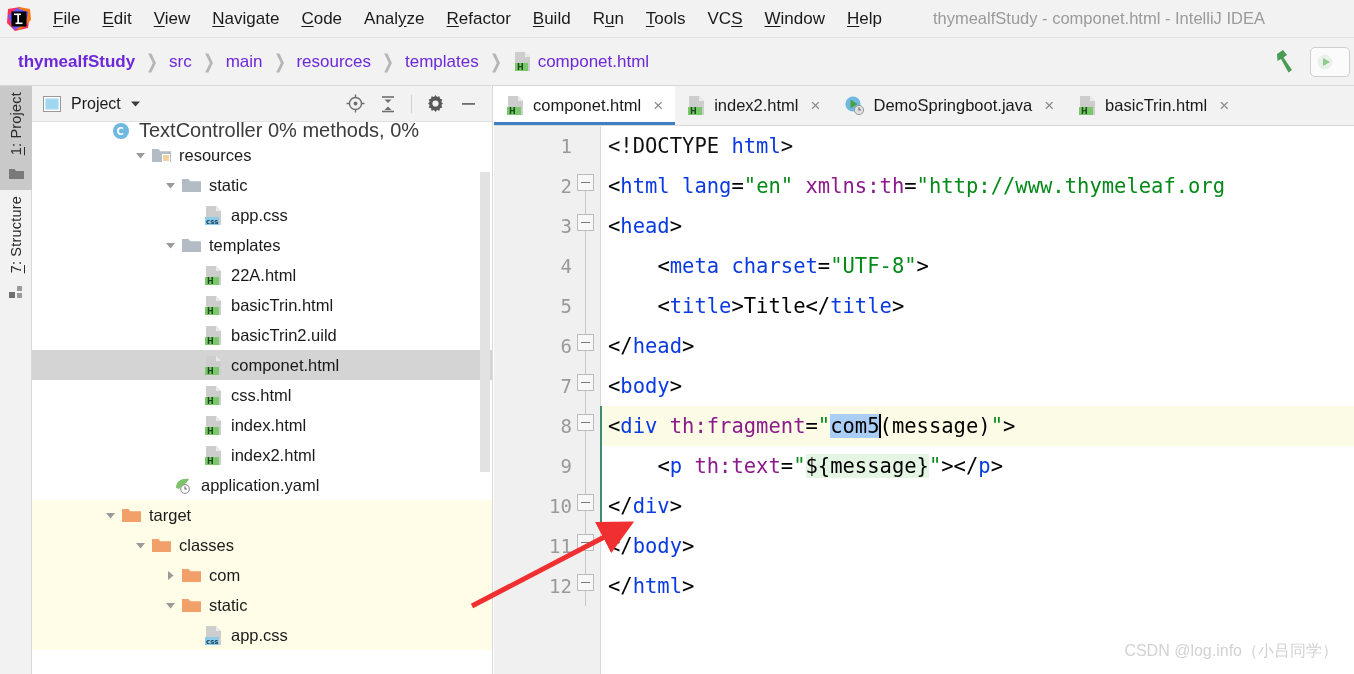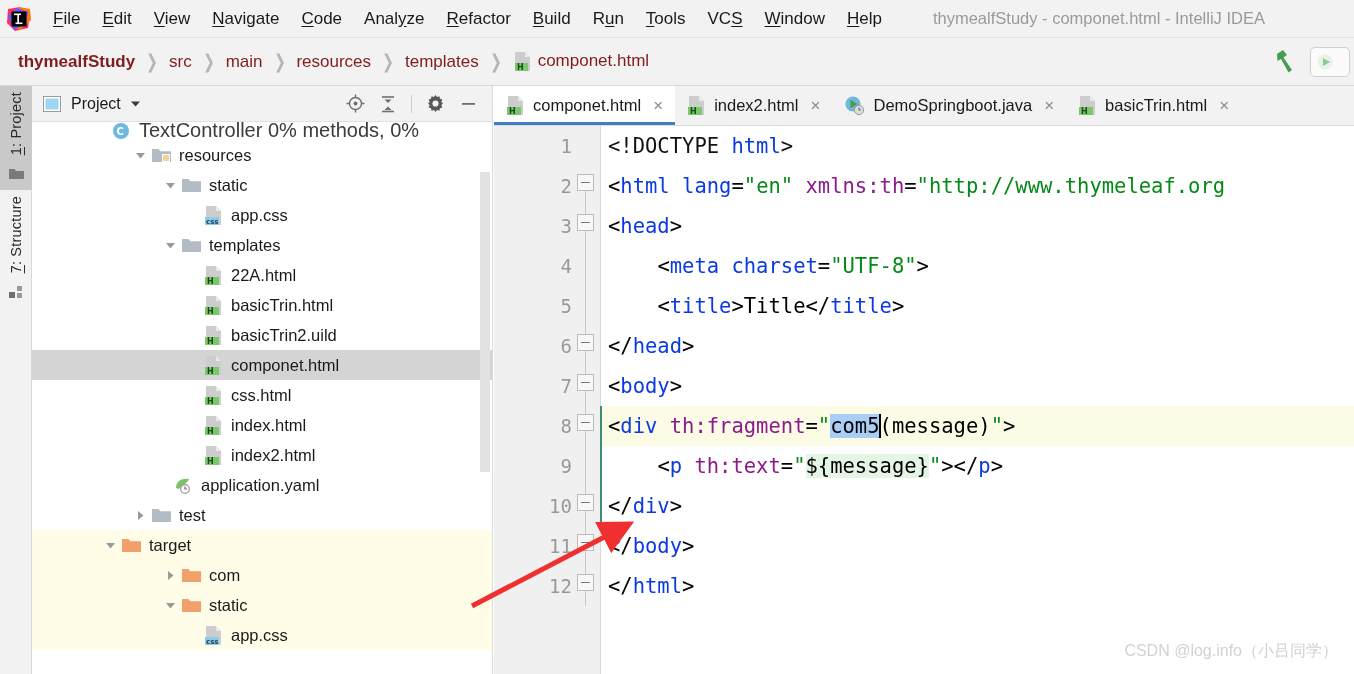--- a/index.html
+++ b/index.html
@@ -34,22 +34,22 @@
   }
 
   
   .navbar {
     position: absolute; left: 0; top: 38px; width: 1354px; height: 48px;
     background: #f2f2f2; border-bottom: 1px solid #d9d9d9;
     display: flex; align-items: center;
   }
   .crumbs { display: flex; align-items: center; padding-left: 18px; }
   .crumb {
-    font-size: 17px; color: #7f1d1d; white-space: nowrap;
-    display: flex; align-items: flex-start; gap: 6px;
+    font-size: 17px; color: #6d28d9; white-space: nowrap;
+    display: flex; align-items: flex-end; gap: 6px;
   }
   .crumb.root { font-weight: bold; }
   .crumb-sep {
     color: #b6b6b6; font-size: 19px; margin: 0 9px; font-weight: 300;
     transform: scaleX(0.75);
   }
   .nav-right {
     margin-left: auto; display: flex; align-items: center; gap: 10px;
     padding-right: 4px;
   }
@@ -502,48 +502,48 @@
         <span class="node-icon">
           <svg width="21" height="19" viewBox="0 0 21 19" style="display:block">
             <path d="M3 12 C3 5 9 2 16 3 C14 8 9 9 6 13 Z" fill="#7ec36a"></path>
             <circle cx="12" cy="13" r="4.3" fill="#fff" stroke="#9a9a9a" stroke-width="1.2"></circle>
             <path d="M12 10.5 V13 H14" stroke="#6e6e6e" stroke-width="1.2" fill="none"></path>
           </svg>
         </span>
         <span class="node-label">application.yaml</span>
       </div>
 
-      <div class="tree-row" style="padding-left:98px">
-        <span class="twisty">
-          <svg width="13" height="13" viewBox="0 0 13 13" style="display:block">
-              <path d="M4 2 L9.5 6.5 L4 11 Z" fill="#9a9a9a"></path>
-            </svg>
-        </span>
-        <span class="node-icon">
-          <svg width="19" height="17" viewBox="0 0 19 17" style="display:block">
-            <path d="M0 2 H6.5 L8.3 4.3 H19 V15 H0 Z" fill="#b3bcc4"></path>
-          </svg>
-        </span>
-        <span class="node-label">test</span>
-      </div>
 
       <div class="tree-row excluded" style="padding-left:68px">
         <span class="twisty">
           <svg width="13" height="13" viewBox="0 0 13 13" style="display:block">
               <path d="M2 4 L6.5 9.5 L11 4 Z" fill="#9a9a9a"></path>
             </svg>
         </span>
         <span class="node-icon">
           <svg width="19" height="17" viewBox="0 0 19 17" style="display:block">
             <path d="M0 2 H6.5 L8.3 4.3 H19 V15 H0 Z" fill="#f2a06a"></path>
           </svg>
         </span>
         <span class="node-label">target</span>
       </div>
 
+      <div class="tree-row excluded" style="padding-left:98px">
+        <span class="twisty">
+          <svg width="13" height="13" viewBox="0 0 13 13" style="display:block">
+              <path d="M2 4 L6.5 9.5 L11 4 Z" fill="#9a9a9a"></path>
+            </svg>
+        </span>
+        <span class="node-icon">
+          <svg width="19" height="17" viewBox="0 0 19 17" style="display:block">
+            <path d="M0 2 H6.5 L8.3 4.3 H19 V15 H0 Z" fill="#f2a06a"></path>
+          </svg>
+        </span>
+        <span class="node-label">classes</span>
+      </div>
 
       <div class="tree-row excluded" style="padding-left:128px">
         <span class="twisty">
           <svg width="13" height="13" viewBox="0 0 13 13" style="display:block">
               <path d="M4 2 L9.5 6.5 L4 11 Z" fill="#9a9a9a"></path>
             </svg>
         </span>
         <span class="node-icon">
           <svg width="19" height="17" viewBox="0 0 19 17" style="display:block">
             <path d="M0 2 H6.5 L8.3 4.3 H19 V15 H0 Z" fill="#f2a06a"></path>

